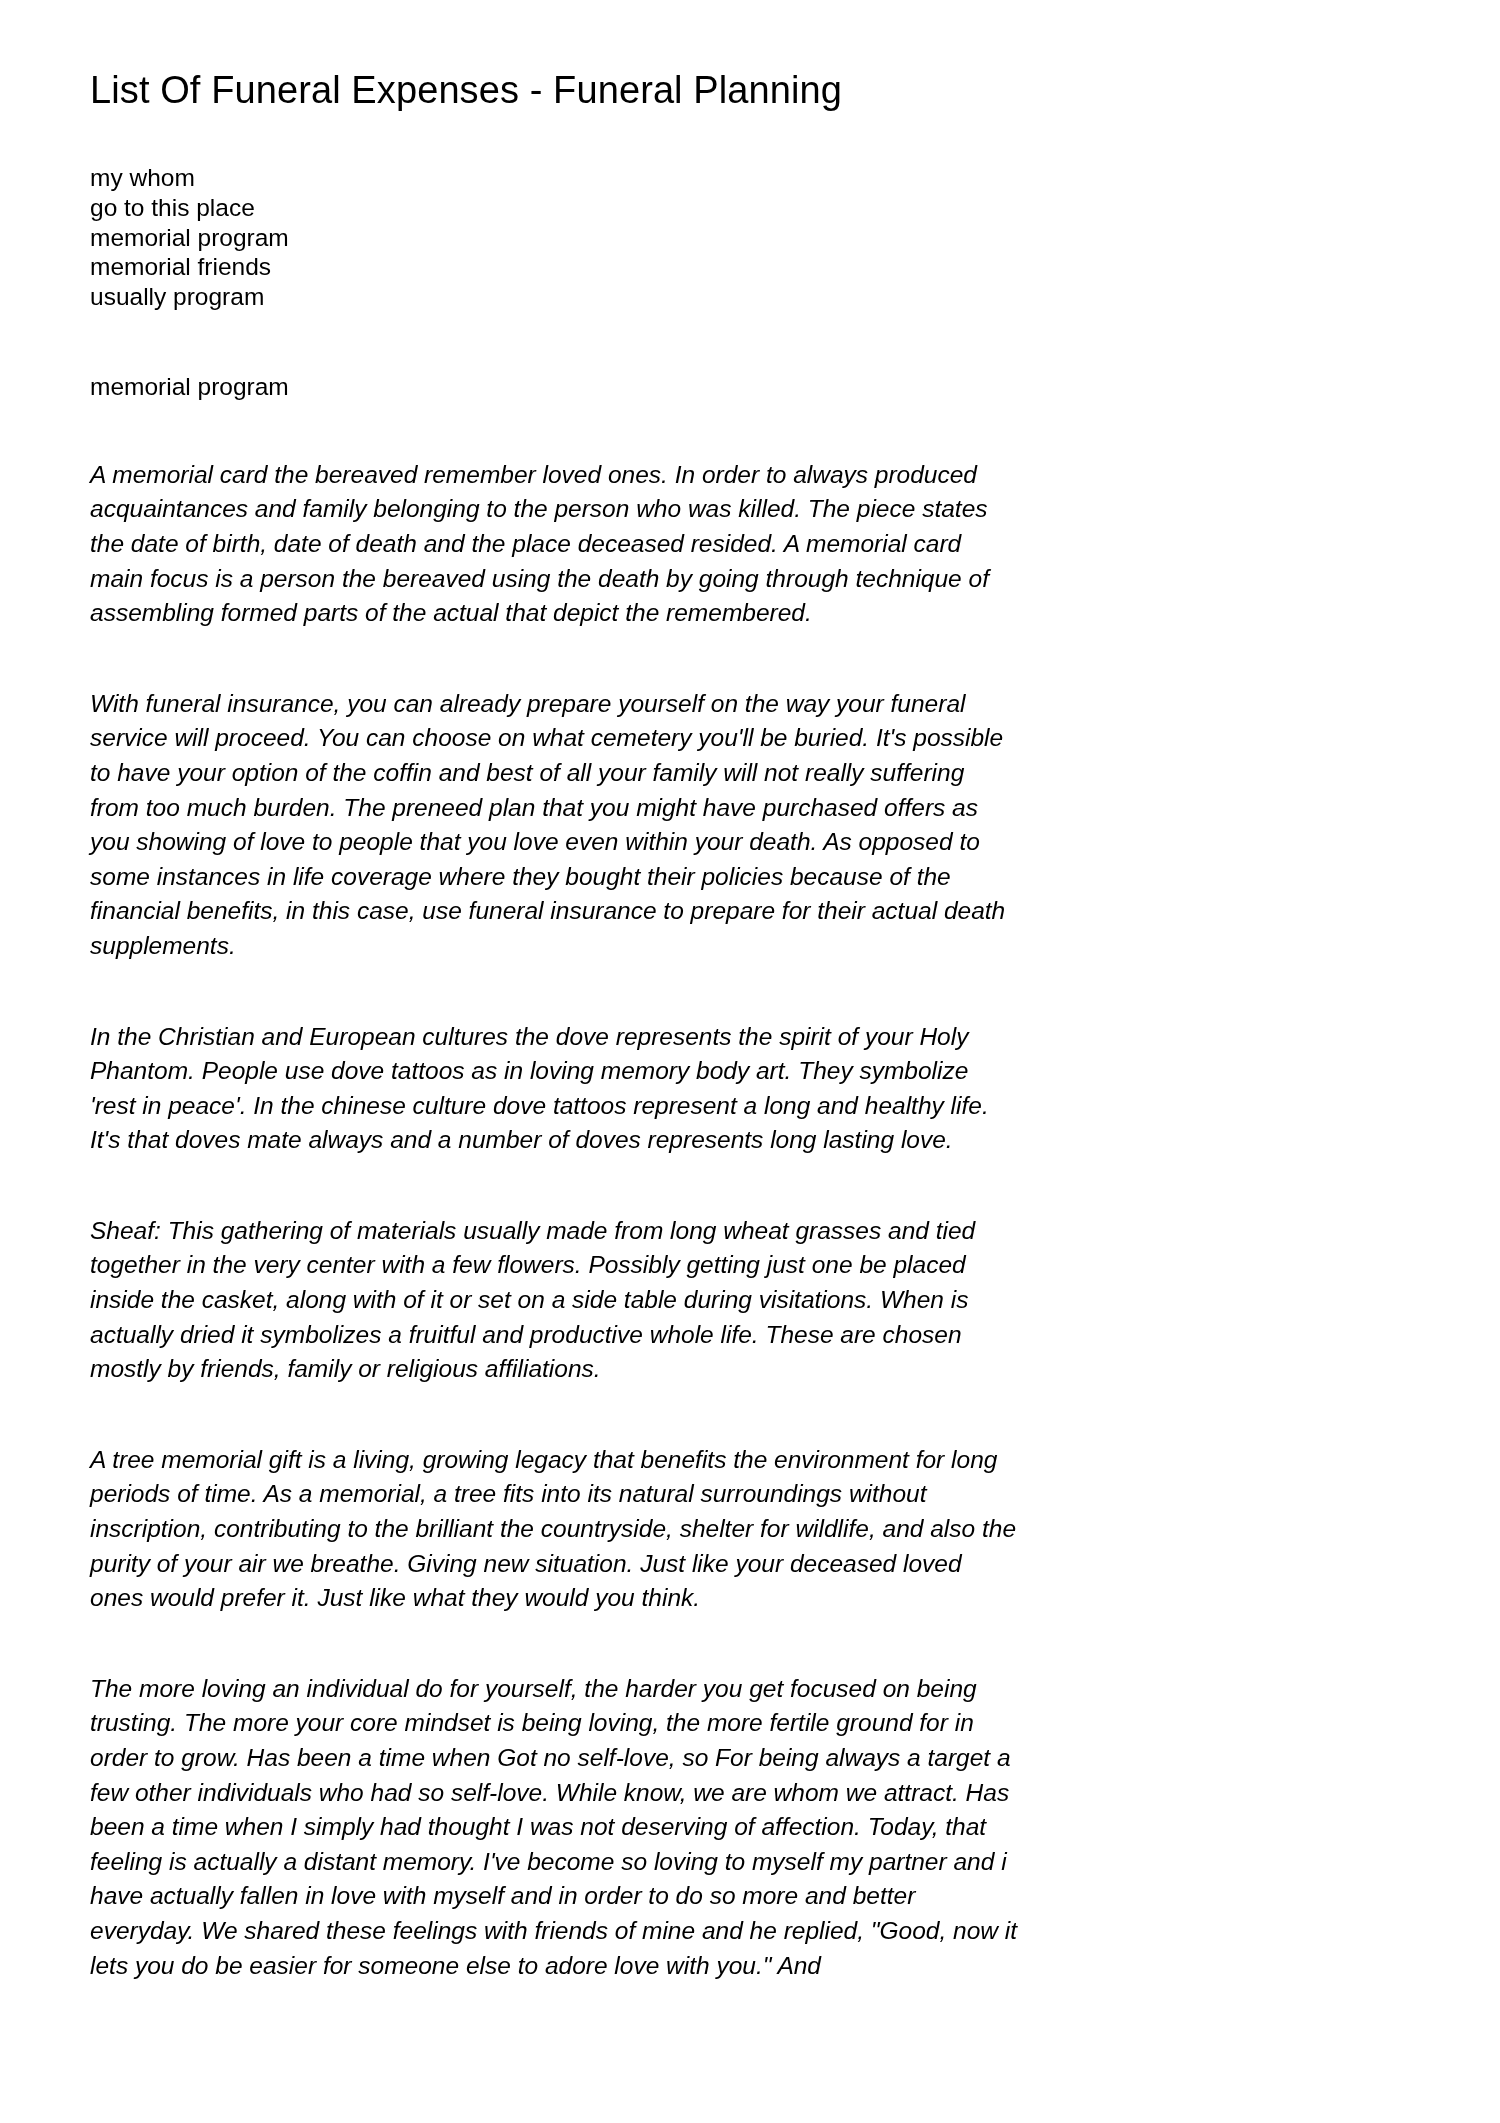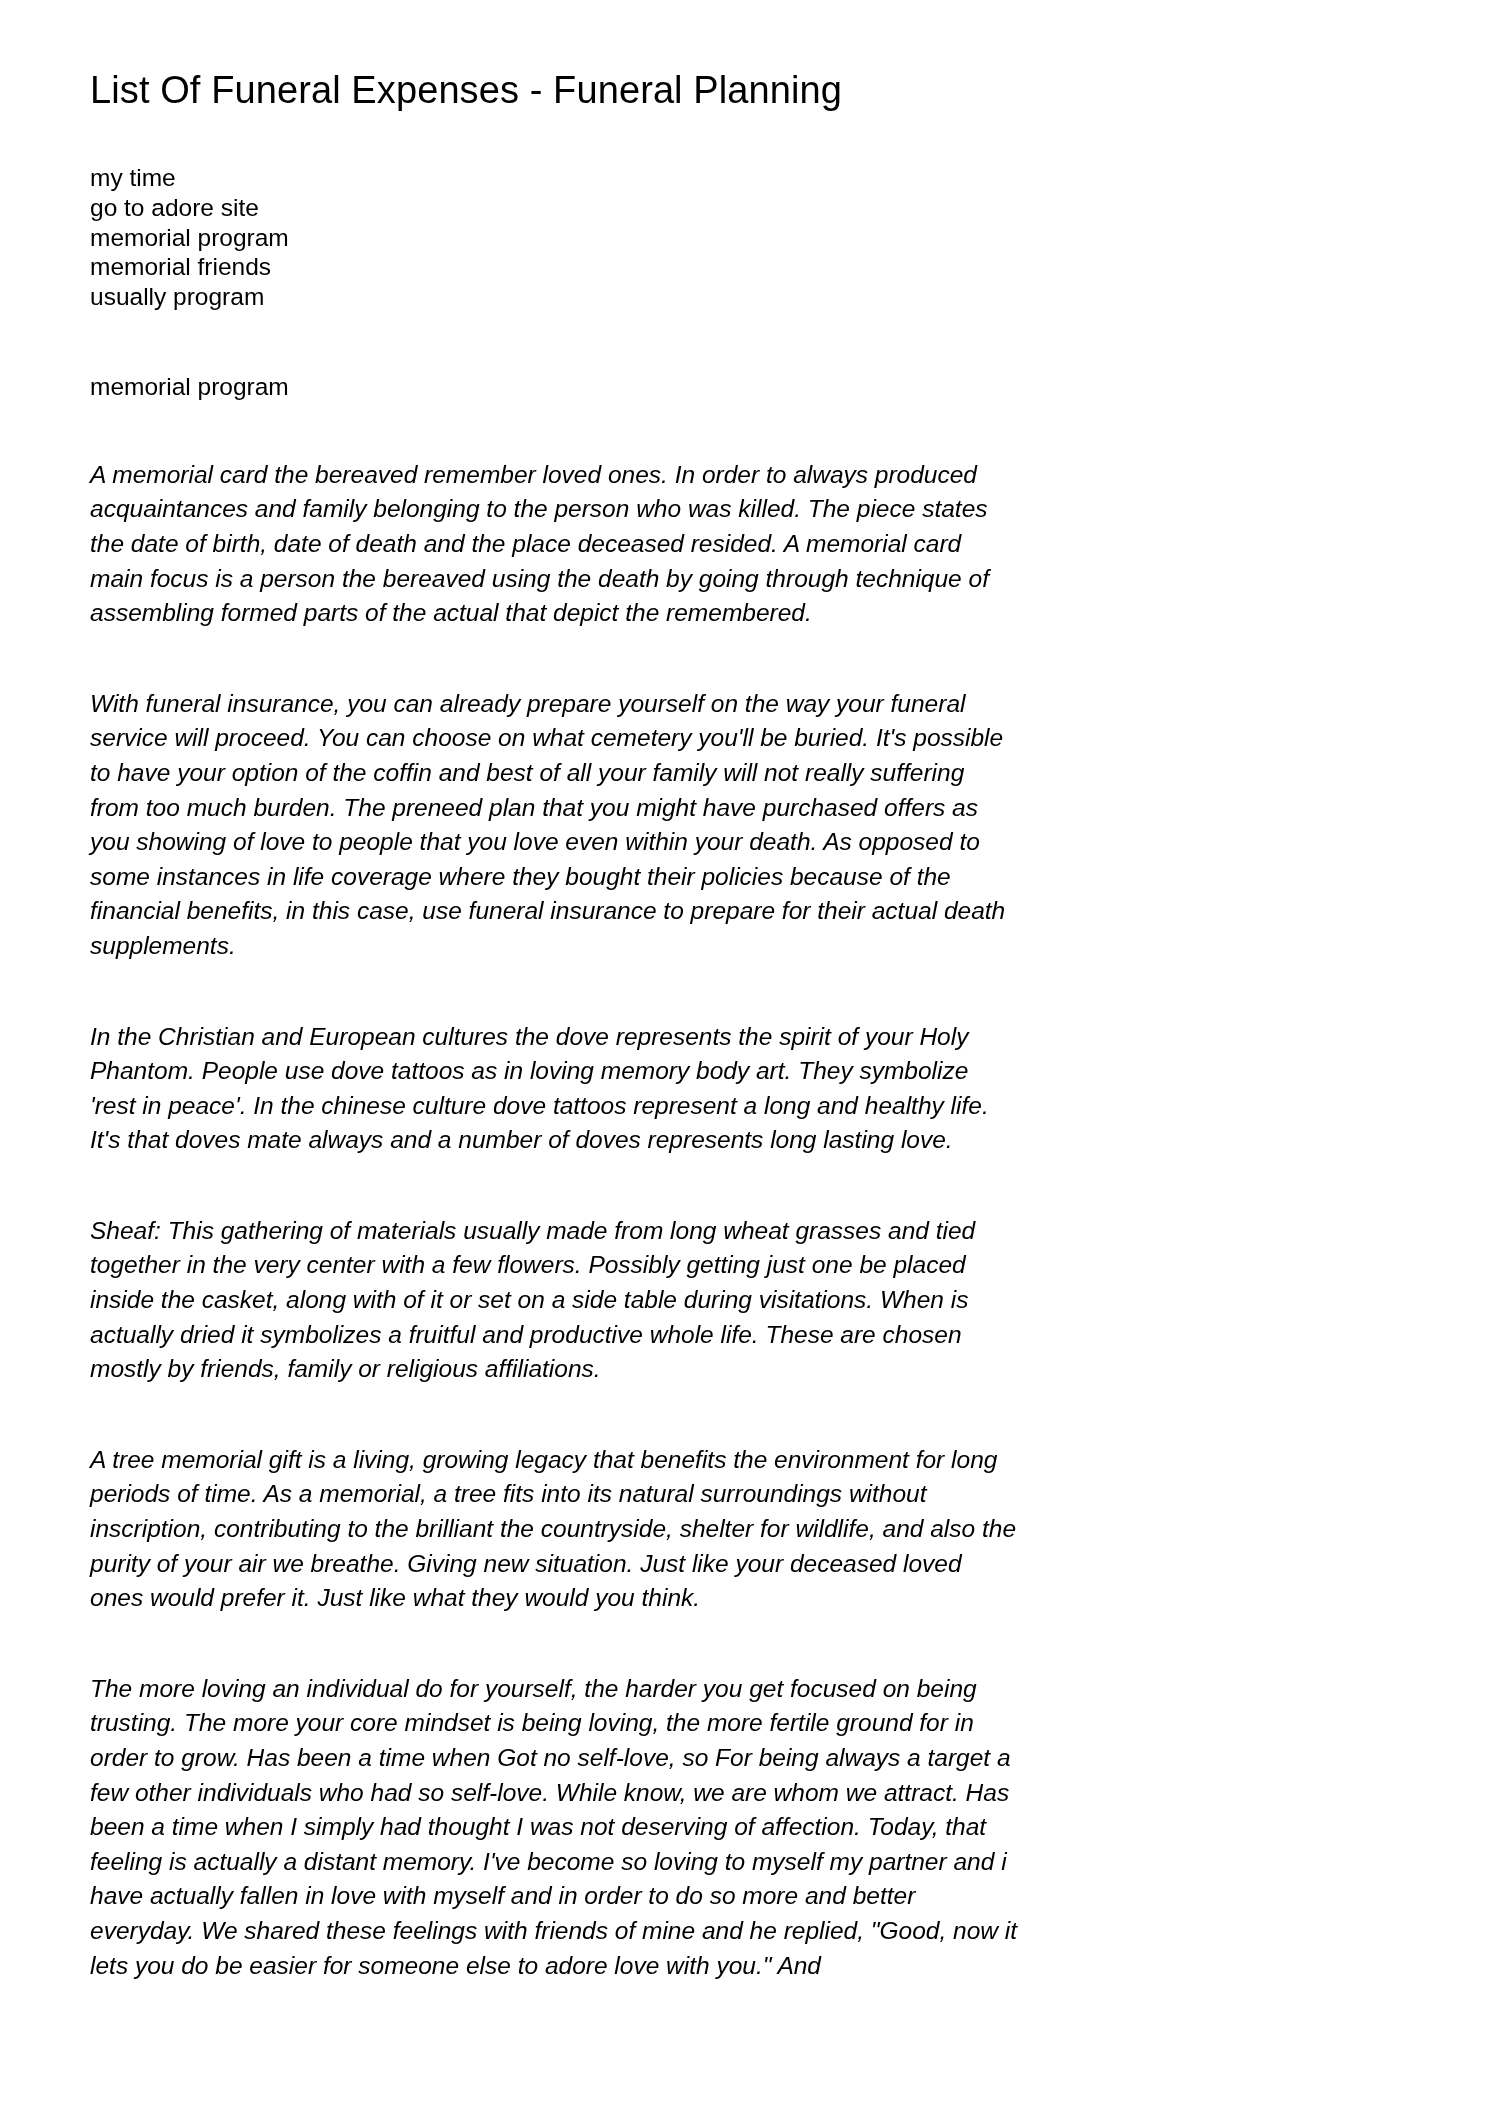--- a/index.html
+++ b/index.html
@@ -75,22 +75,22 @@
 </style>
 </head>
 <body>
 
 <div class="page">
   <div class="content">
 
     <h1 class="doc-title">List Of Funeral Expenses - Funeral Planning</h1>
 
     <div class="link-block">
-      <a href="#">my time</a>
-      <a href="#">go to adore site</a>
+      <a href="#">my whom</a>
+      <a href="#">go to this place</a>
       <a href="#">memorial program</a>
       <a href="#">memorial friends</a>
       <a href="#">usually program</a>
     </div>
 
     <div class="single-link">
       <a href="#">memorial program</a>
     </div>
 
     <div class="par-wrap">

